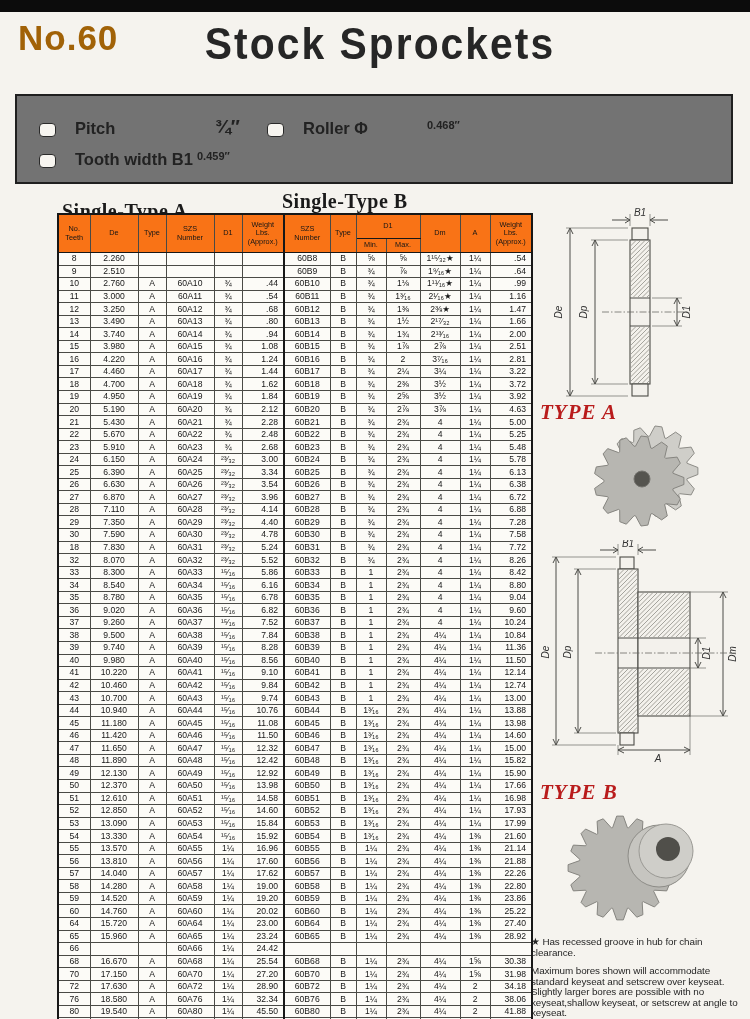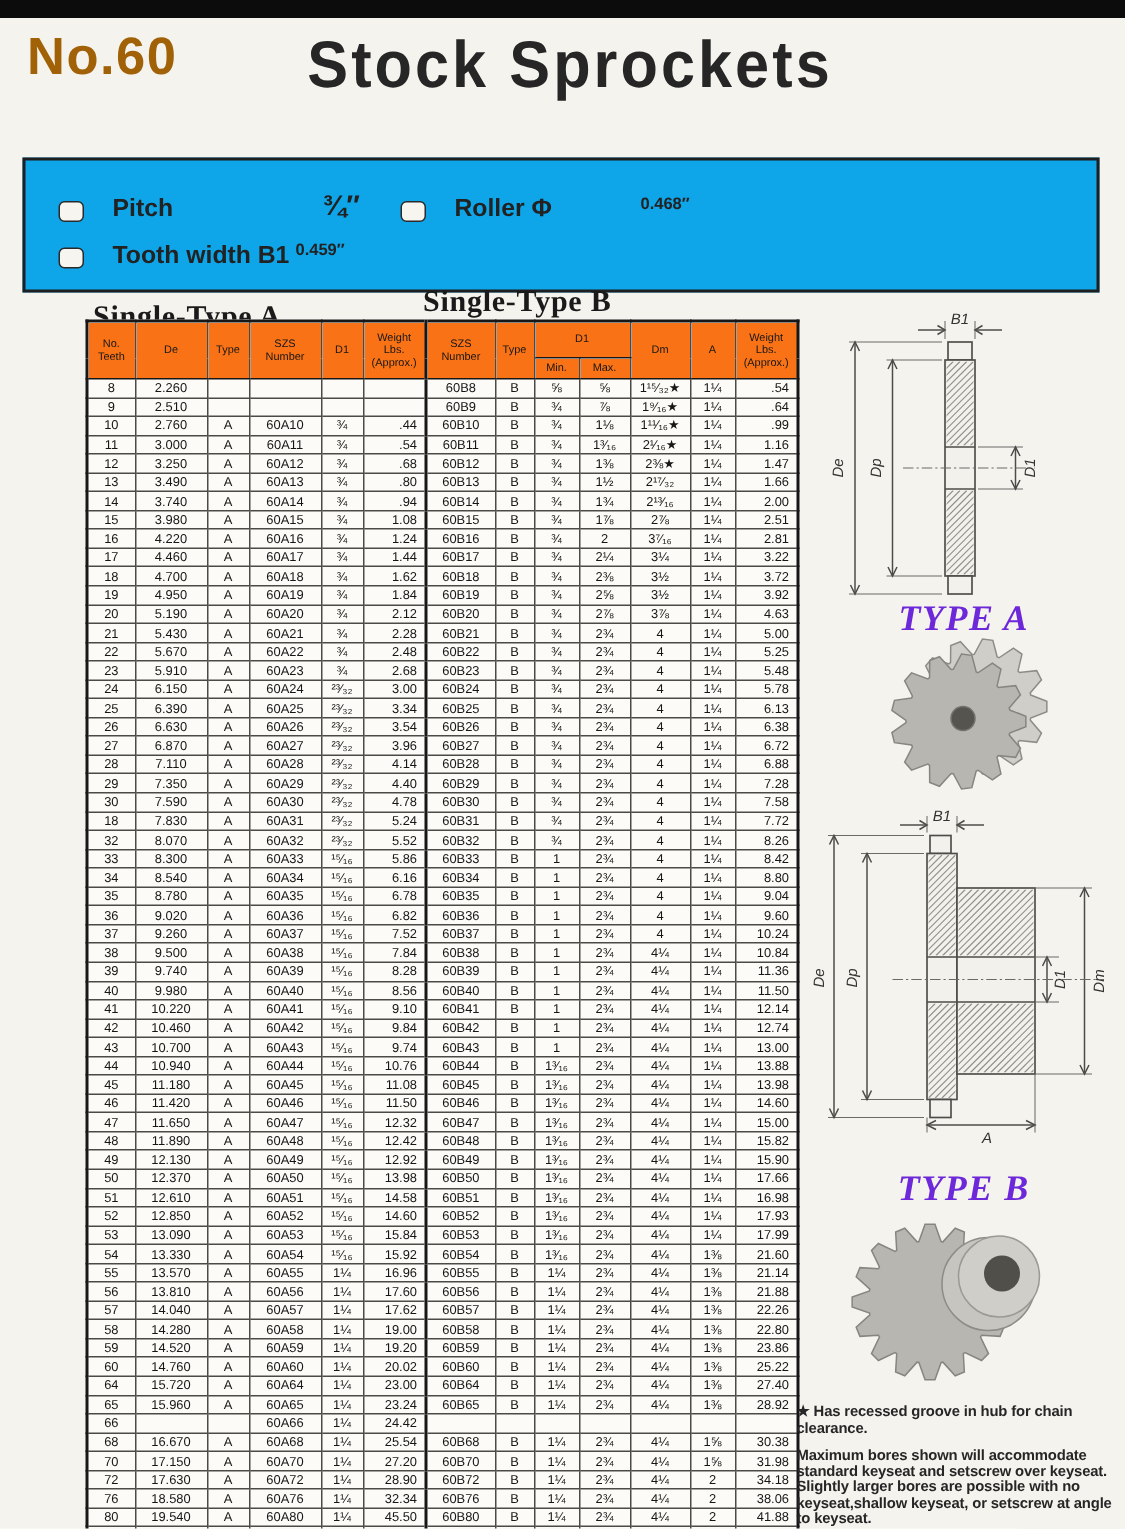--- a/index.html
+++ b/index.html
@@ -3,21 +3,21 @@
 <meta charset="utf-8">
 <style>
   html,body{margin:0;padding:0}
   body{position:relative;width:750px;height:1019px;background:#f5f3ee;overflow:hidden;
        font-family:"Liberation Sans",sans-serif;color:#1b1b1b}
   .topbar{position:absolute;left:0;top:0;width:750px;height:12px;background:#0c0c0c}
   .no-label{position:absolute;left:18px;top:18px;font-size:35px;font-weight:bold;letter-spacing:1px;color:#a16207}
   .page-title{position:absolute;left:185px;top:22px;width:390px;text-align:center;
               font-size:40px;font-weight:bold;letter-spacing:2px;color:#262626;transform:scale(1.02,1.1)}
   
-  .spec-box{position:absolute;left:15px;top:105px;width:714px;height:86px;border:2.5px solid #1f1f1f;background:#0ea5e9}
+  .spec-box{position:absolute;left:15px;top:94px;width:714px;height:86px;border:2.5px solid #1f1f1f;background:#737373}
   .cb{position:absolute;width:15px;height:12px;border:1.7px solid #2a2a2a;border-radius:4px;background:#f7f5f0}
   .spec-label{position:absolute;font-size:16.5px;font-weight:bold;color:#222}
   .spec-value{position:absolute;font-size:11px;font-weight:bold;color:#222}
   .frac-big{font-size:19px}
   
   .section-title{position:absolute;font-family:"Liberation Serif",serif;font-weight:bold;font-size:20px;color:#1a1a1a;letter-spacing:0.5px}
   
   table.tbl{position:absolute;left:57px;top:213px;width:474px;border-collapse:collapse;table-layout:fixed;
             background:#fcfbf7;border:2px solid #171717}
   .tbl th,.tbl td{border:1px solid #4a4a46;padding:0;text-align:center;overflow:hidden;white-space:nowrap;
@@ -31,23 +31,23 @@
   .tbl tr.grp td{border-top:1.5px solid #171717}
   
   .diag{position:absolute}
   .diag svg{display:block}
   .dline{stroke:#4c4c48;stroke-width:1;fill:none}
   .dthin{stroke:#6b6b66;stroke-width:0.7;fill:none}
   .dcl{stroke:#6b6b66;stroke-width:0.8;fill:none;stroke-dasharray:7 2 1.5 2}
   .dim-text{font-family:"Liberation Sans",sans-serif;font-size:10px;font-style:italic;fill:#333}
   svg.hatch line{stroke:#8f8f89;stroke-width:0.8}
   .part{fill:#f3f1ec;stroke:#4c4c48;stroke-width:1.1}
-  .type-label{position:absolute;width:205px;text-align:center;font-family:"Liberation Serif",serif;
-              font-style:italic;font-weight:bold;font-size:24px;color:#6d28d9;letter-spacing:1px}
-  .note{position:absolute;left:531px;width:215px;font-size:9.9px;font-weight:bold;line-height:1.06;
+  .type-label{position:absolute;width:205px;font-family:"Liberation Serif",serif;
+              font-style:italic;font-weight:bold;font-size:21px;color:#b91c1c;letter-spacing:1px}
+  .note{position:absolute;left:531px;width:215px;font-size:9.9px;font-weight:normal;line-height:1.06;
         color:#262626;letter-spacing:-0.1px}
 </style>
 </head>
 <body>
 
 <div class="topbar"></div>
 <div class="no-label">No.60</div>
 <div class="page-title">Stock Sprockets</div>
 
 <div class="spec-box">

